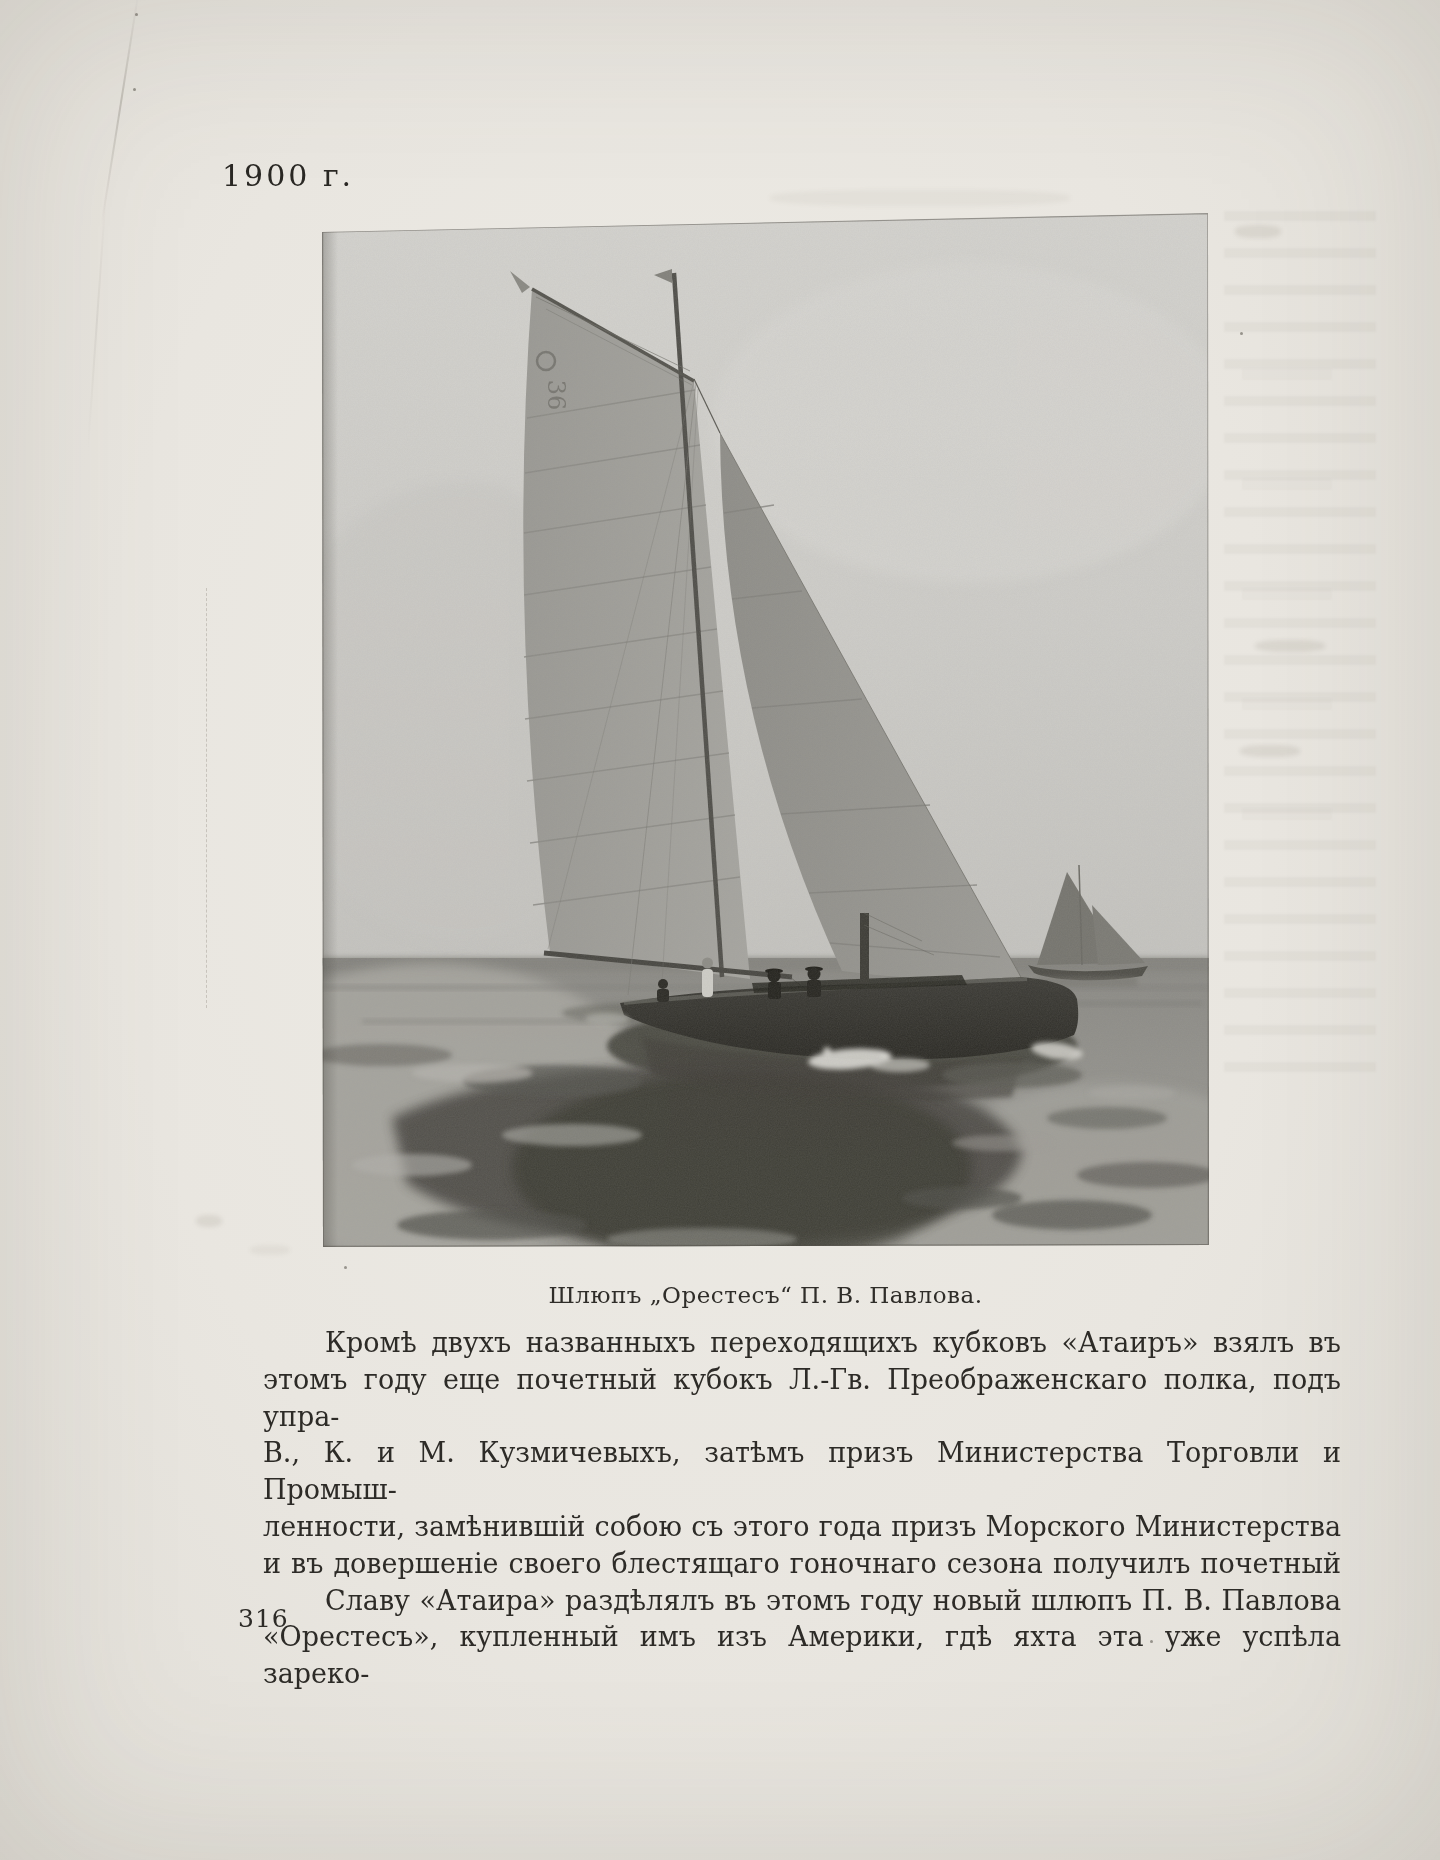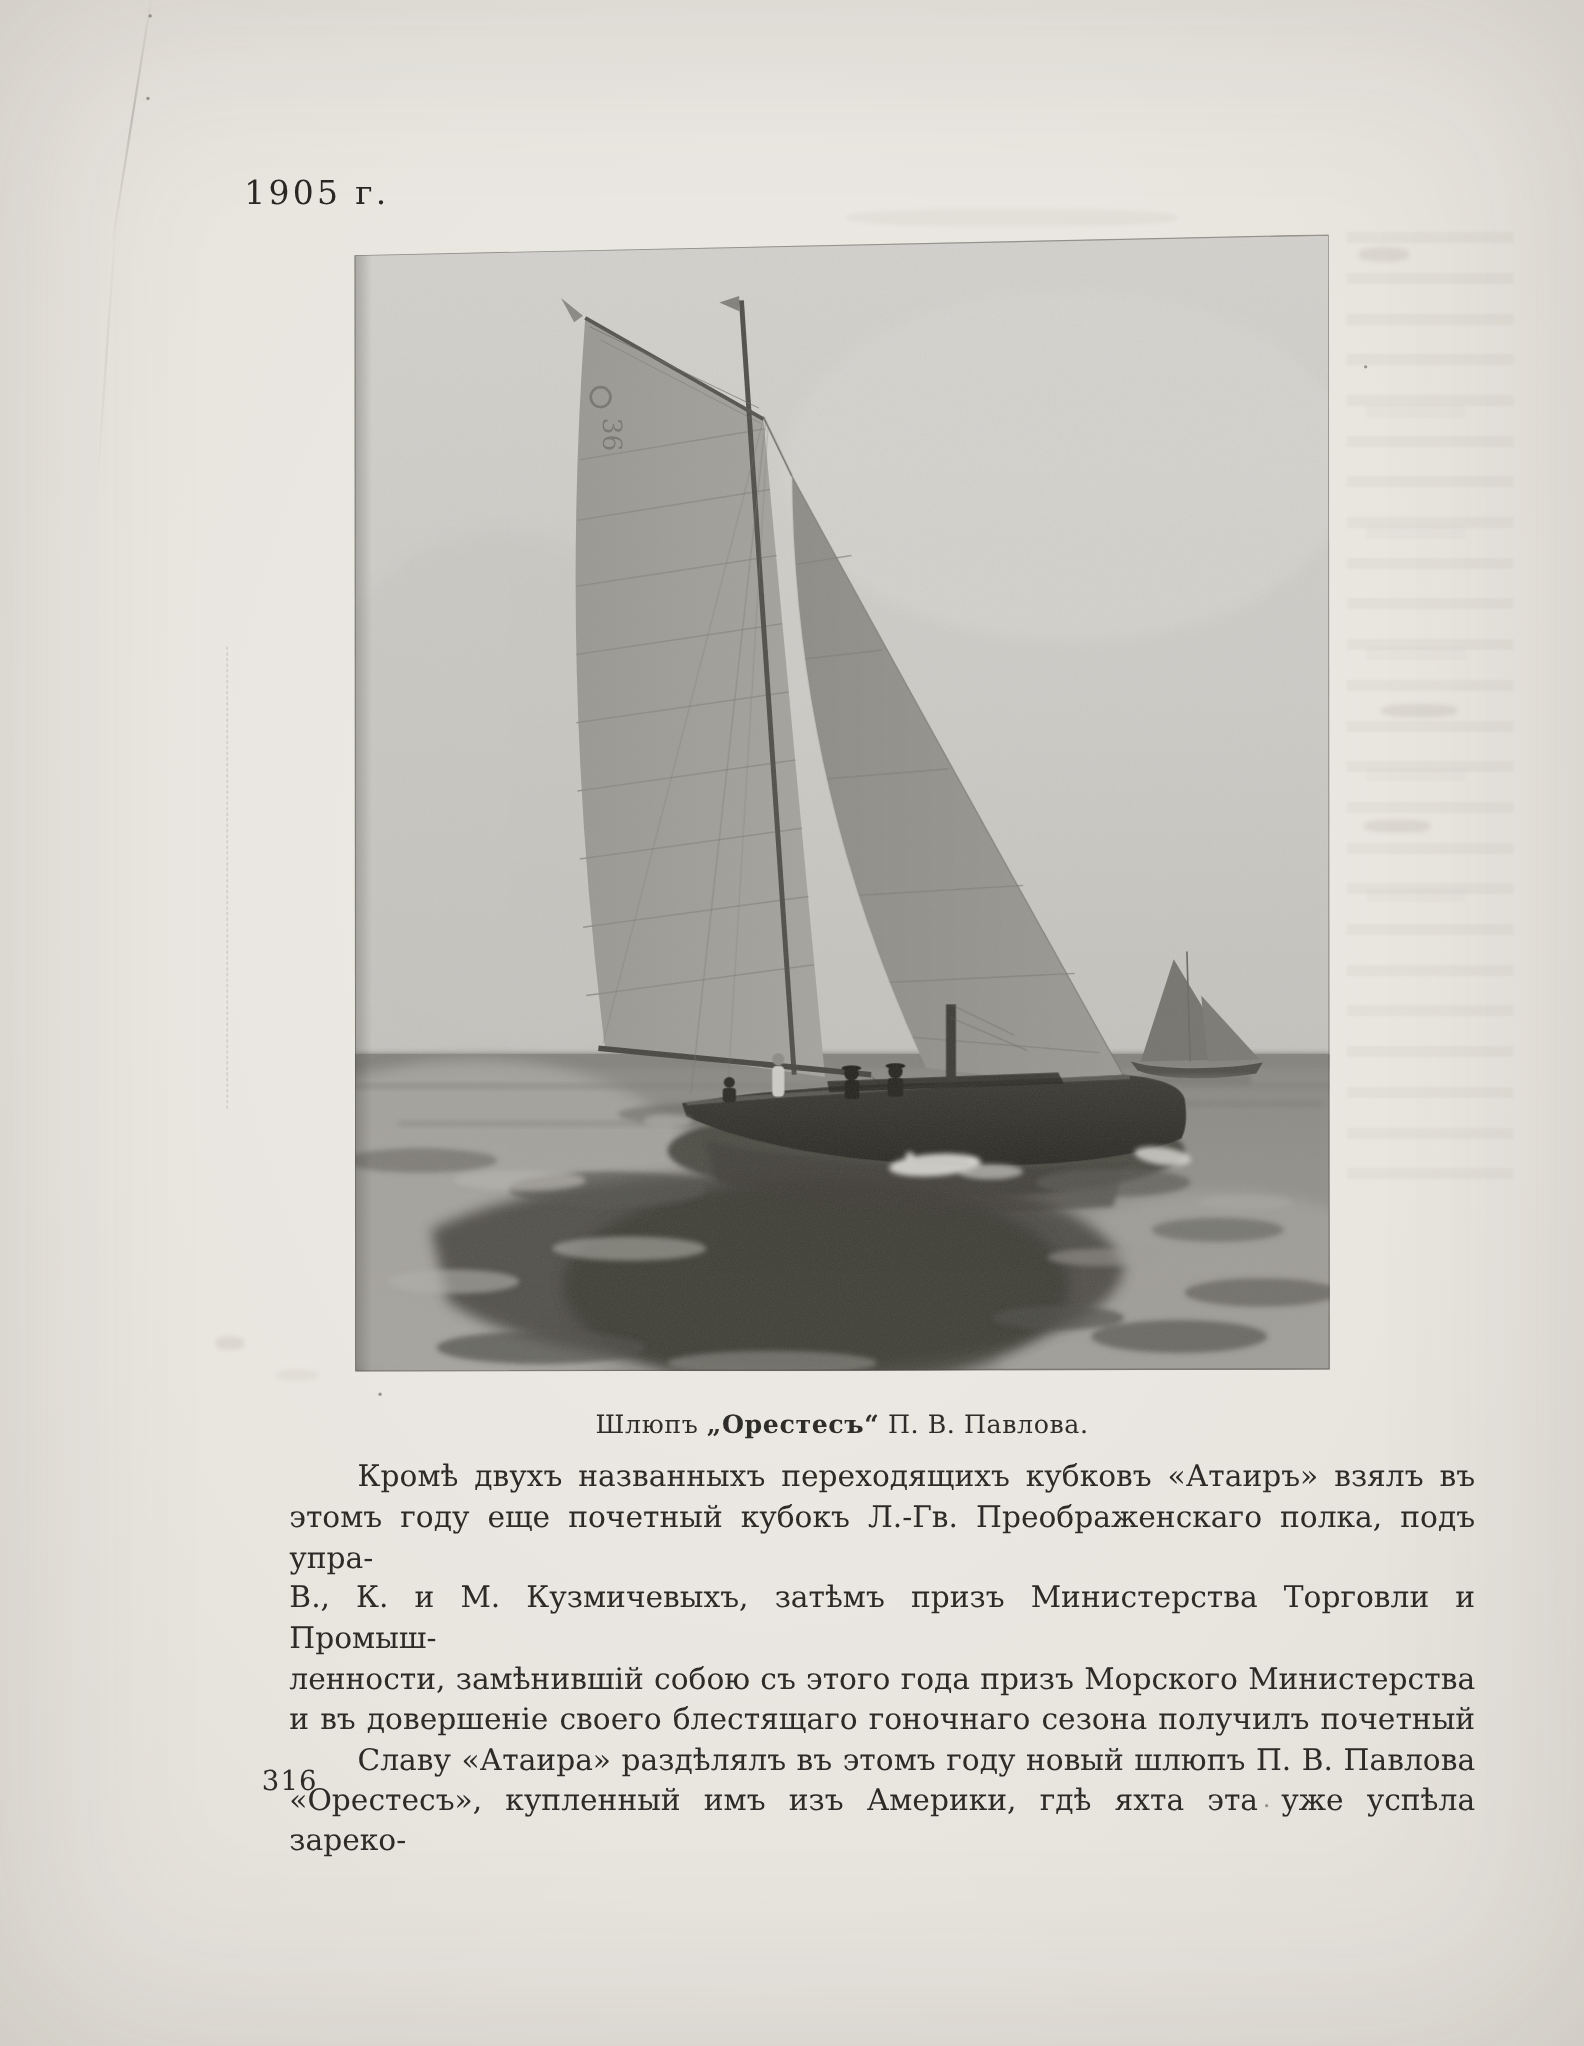--- a/index.html
+++ b/index.html
@@ -11,21 +11,21 @@
   .year{position:absolute;left:222px;top:158px;font-size:30px;letter-spacing:3px;color:#2a2824;}
   .photo-wrap{
     position:absolute;left:322px;top:213px;width:887px;height:1034px;
     clip-path:polygon(0px 19px,886px 0px,887px 1032px,1px 1034px);
   }
   .photo-wrap svg{display:block;width:100%;height:100%;}
   .caption{
     position:absolute;left:322px;top:1282px;width:887px;text-align:center;
     font-size:23px;letter-spacing:.5px;color:#2f2d29;
   }
-  .caption .bold{font-weight:bold;text-align:right;}
+  .caption .bold{font-weight:normal;text-align:right;}
   .bodytext{position:absolute;left:227px;top:1325px;width:1078px;font-size:27px;line-height:36.8px;color:#2d2b27;margin-left:36px;}
   .line{text-align:justify;text-align-last:justify;overflow:hidden;}
   .line.indent{text-indent:62px;}
   .line.lastline{text-align-last:left;}
   .pageno{position:absolute;left:238px;top:1604px;font-size:25px;letter-spacing:1px;color:#2d2b27;}
   
   .crease{position:absolute;left:118px;top:-10px;width:2px;height:250px;
     background:linear-gradient(to bottom,rgba(120,115,105,0),rgba(120,115,105,.32) 45%,rgba(120,115,105,0) 95%);
     transform:rotate(9deg);}
   .crease2{position:absolute;left:96px;top:190px;width:2px;height:260px;opacity:.5;
@@ -38,21 +38,21 @@
     background:repeating-linear-gradient(to bottom, rgba(0,0,0,0) 0 52px, rgba(112,106,94,.08) 52px 64px, rgba(0,0,0,0) 64px 110px);}
   .smudge{position:absolute;background:rgba(112,106,94,.12);filter:blur(2px);border-radius:40%;}
   .speck{position:absolute;width:3px;height:3px;border-radius:50%;background:rgba(70,66,58,.5);}
   .vignette{position:absolute;inset:0;pointer-events:none;box-shadow:inset 0 0 190px rgba(95,88,75,.16);}
 </style>
 </head>
 <body>
 
 <div id="page">
 
-  <div class="year">1905 г.</div>
+  <div class="year">1900 г.</div>
 
   <div class="crease"></div>
   <div class="crease2"></div>
   <div class="margin-line"></div>
 
   <div class="photo-wrap">
     <svg viewBox="0 0 887 1034" preserveAspectRatio="none">
       <defs>
         <linearGradient id="skyg" x1="0" y1="0" x2="0" y2="1">
           <stop offset="0" stop-color="#d4d3cf"></stop>

